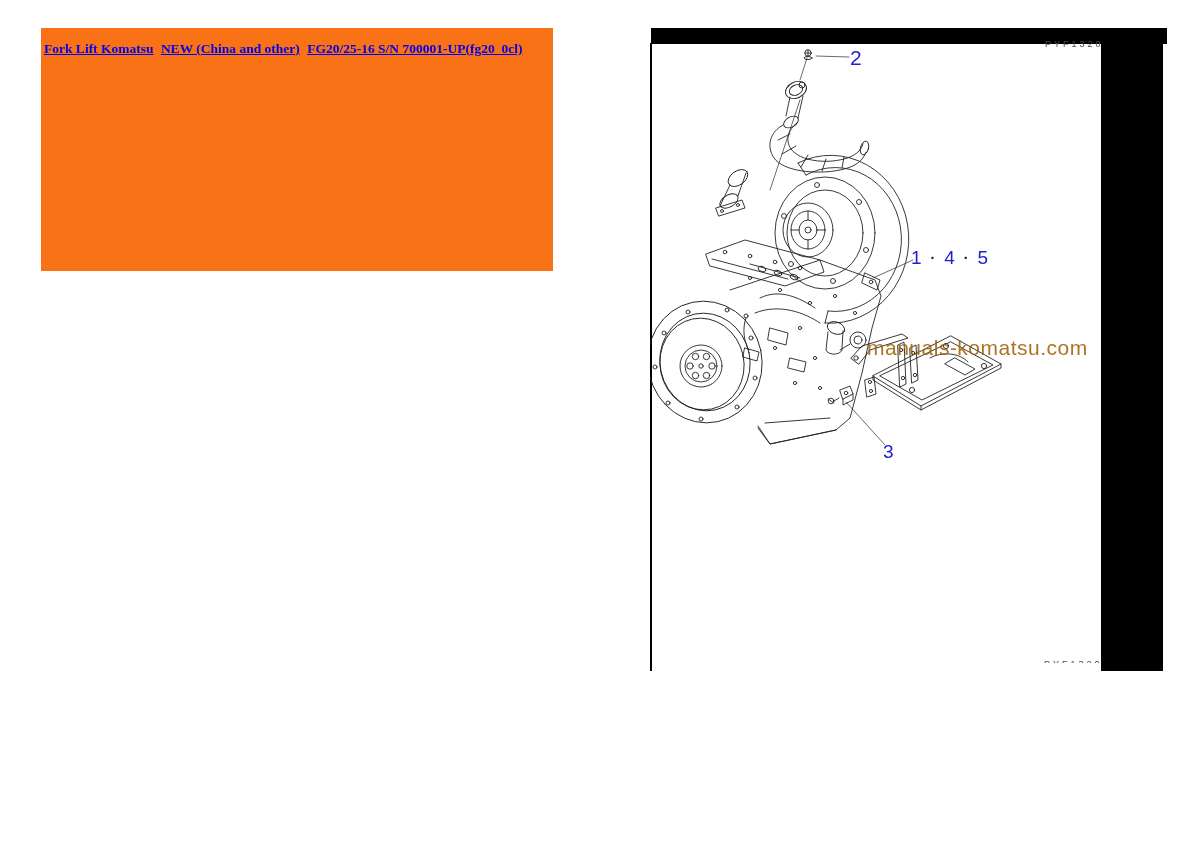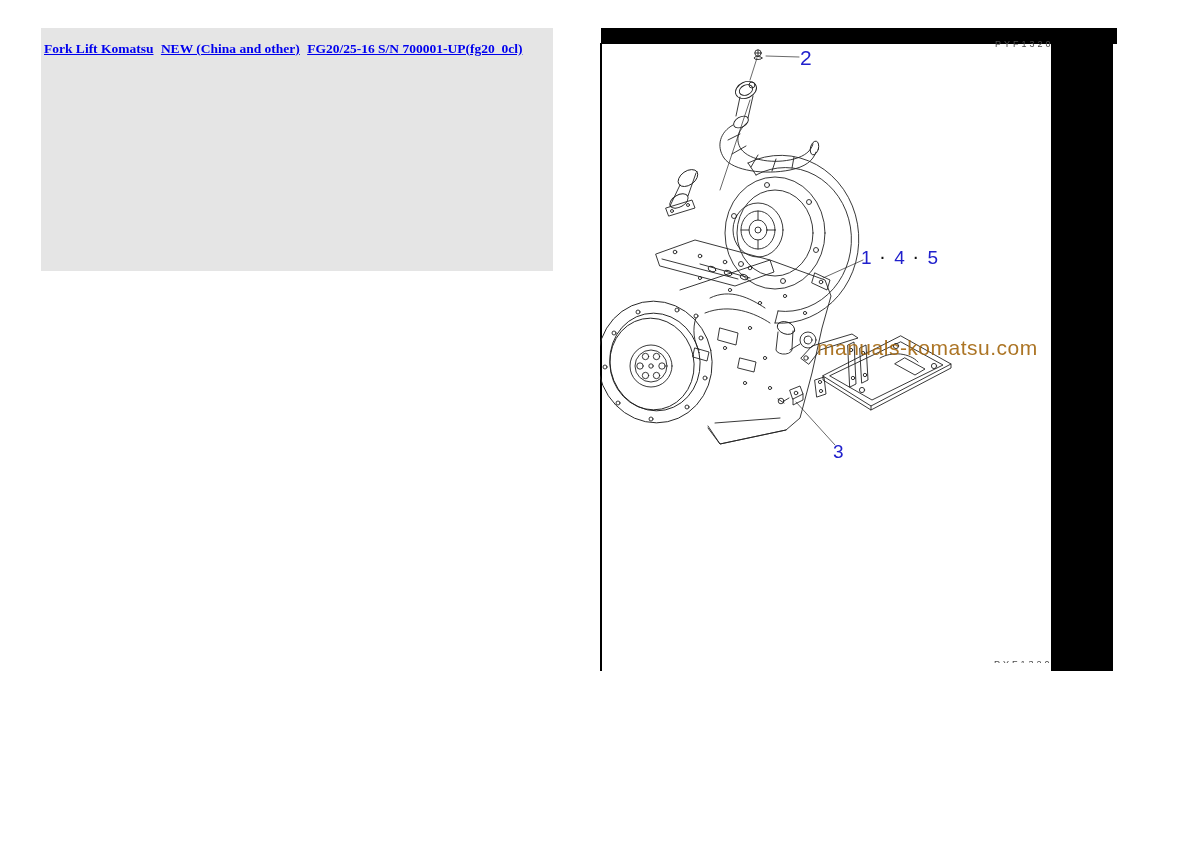--- a/index.html
+++ b/index.html
@@ -3,27 +3,27 @@
 <meta charset="utf-8">
 <style>
   html,body{margin:0;padding:0;}
   body{
     width:1190px;height:842px;position:relative;background:#ffffff;
     font-family:"Liberation Sans",sans-serif;overflow:hidden;
   }
   
   .header-panel{
     position:absolute;left:41px;top:28px;width:512px;height:243px;
-    background:#e5e5e5;box-sizing:border-box;padding:13px 0 0 3px;
+    background:#f97316;box-sizing:border-box;padding:13px 0 0 3px;
   }
   .header-links{white-space:nowrap;font-family:"Liberation Serif",serif;
     font-weight:bold;font-size:13.5px;line-height:16px;}
   .header-links a{color:#0000ee;text-decoration:underline;margin-right:4px;cursor:pointer;}
   
-  .diagram-panel{position:absolute;left:600px;top:28px;width:517px;height:644px;}
+  .diagram-panel{position:absolute;left:650px;top:28px;width:517px;height:644px;}
   .bar-top{position:absolute;left:1px;top:0;width:516px;height:16px;background:#000;}
   .bar-right{position:absolute;left:451px;top:15px;width:62px;height:628px;background:#000;}
   .border-left{position:absolute;left:0;top:15px;width:2px;height:628px;background:#000;}
   .fig-code{
     position:absolute;left:395px;top:11px;width:70px;
     font-size:9px;letter-spacing:3px;color:#4a4a4a;white-space:nowrap;
   }
   .fig-code-bottom{
     position:absolute;left:394px;top:631px;width:60px;height:4px;overflow:hidden;
     font-size:9px;letter-spacing:3px;color:#4a4a4a;white-space:nowrap;

